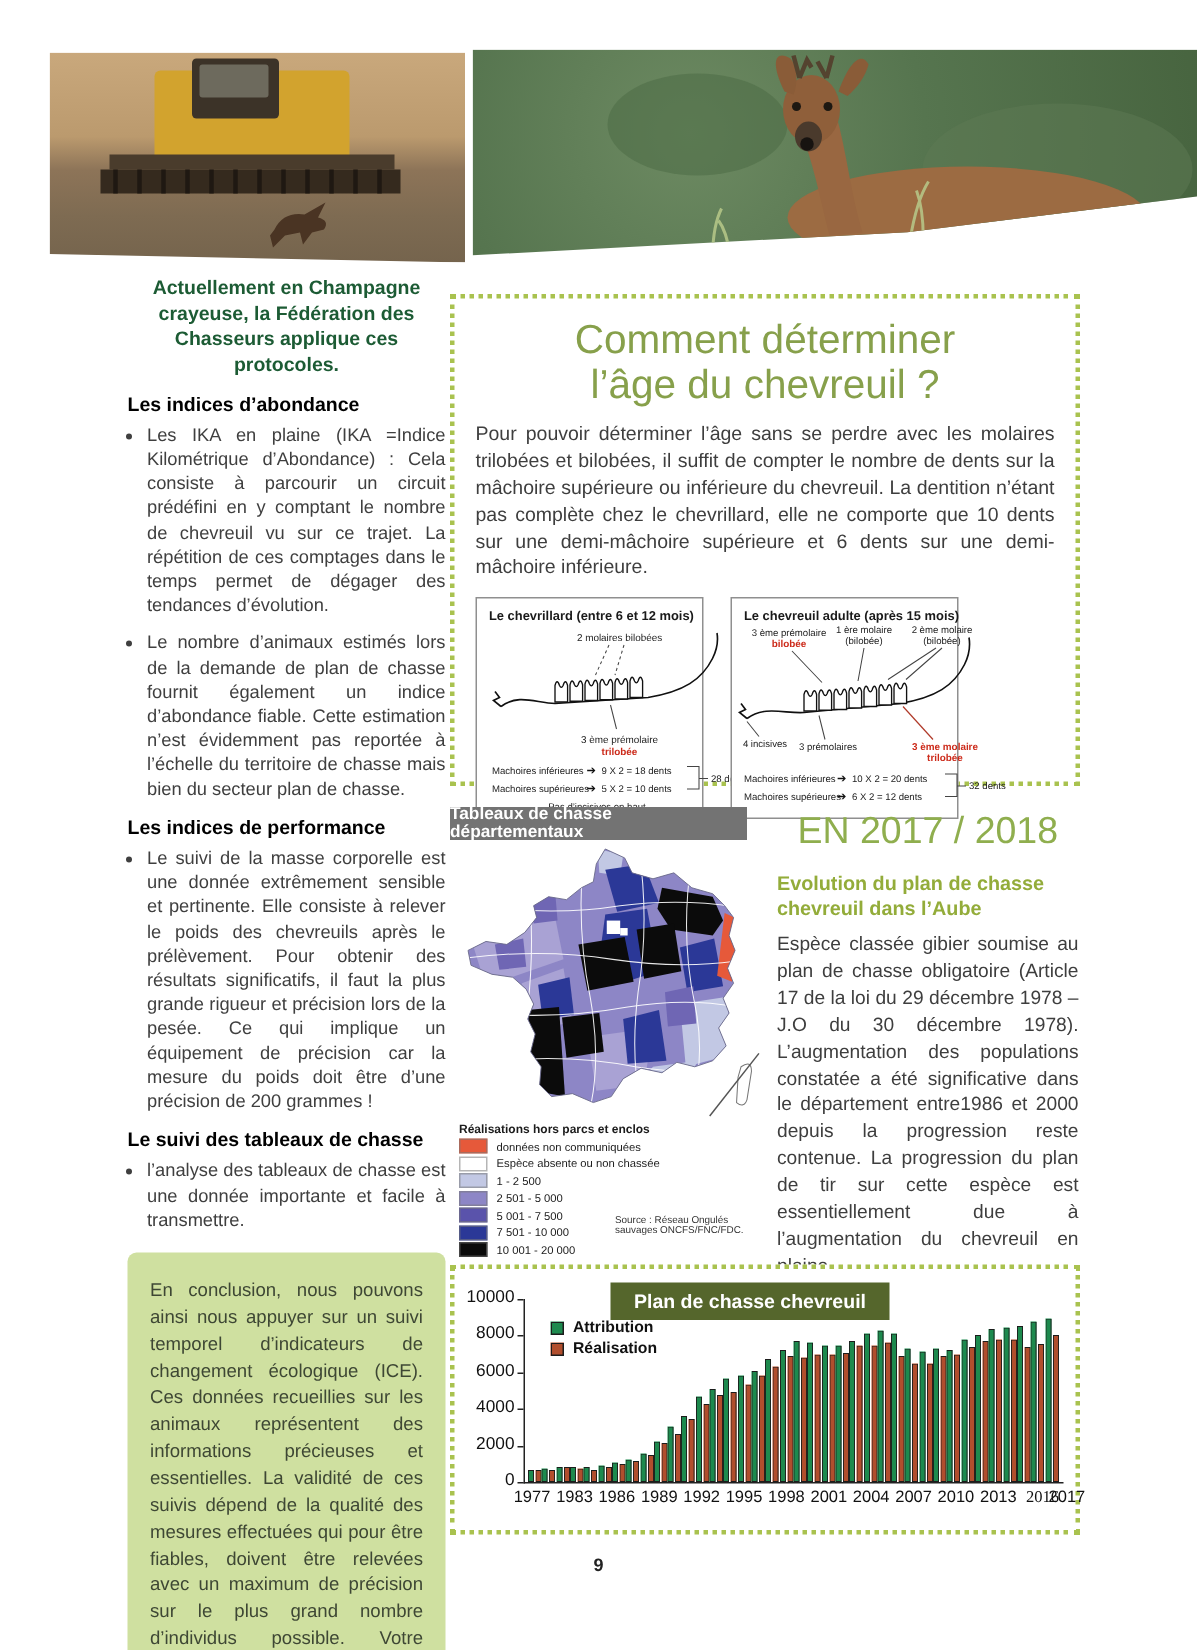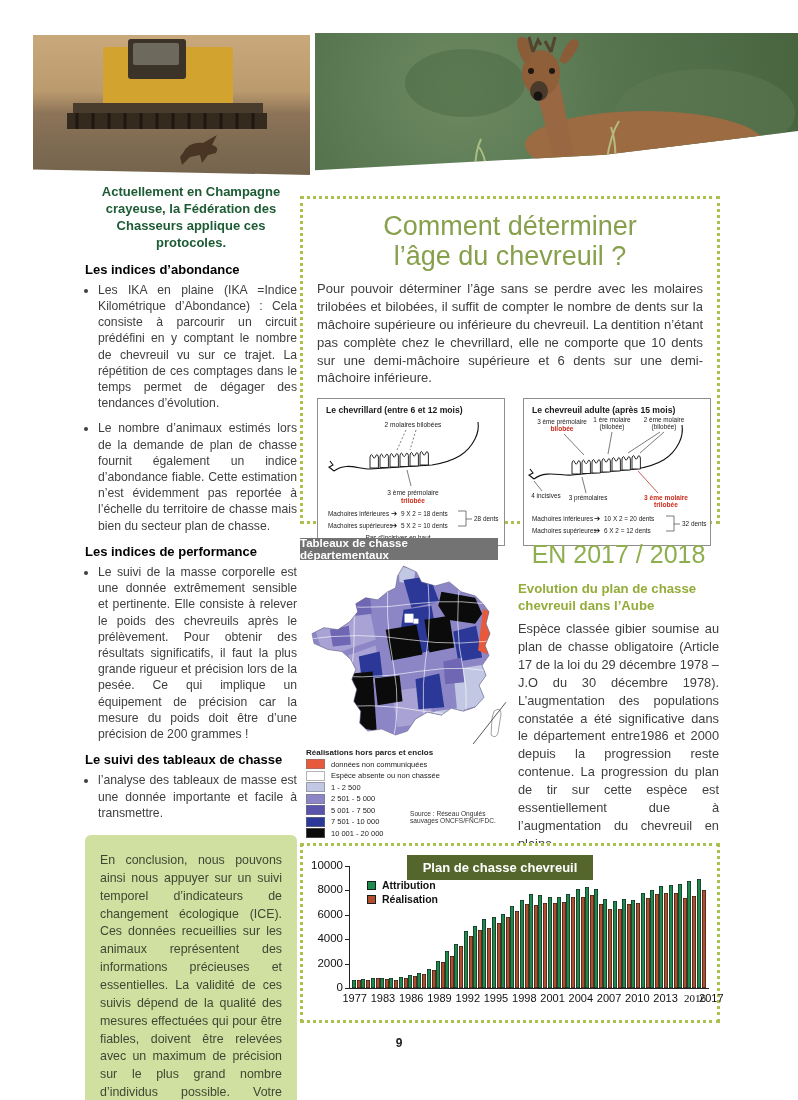--- a/index.html
+++ b/index.html
@@ -20,21 +20,21 @@
   .bullets{margin:0;padding:0 0 0 13px;list-style:disc outside;}
   .bullets li{font-size:12.2px;line-height:1.33;text-align:justify;margin:0 0 9px 0;}
   .conclusion-box{margin-top:14px;background:#cfe0a0;border-radius:6px;padding:17px 15px;
     font-size:12.4px;line-height:1.44;text-align:justify;color:#3e4734;}
   
   .age-box{position:absolute;left:300px;top:196px;width:420px;height:328px;
     border:3px dotted #a9c24f;box-sizing:border-box;background:#fff;padding:8px 14px 10px 14px;}
   .age-title{color:#87a04b;font-size:27px;line-height:1.12;text-align:center;margin:4px 0 9px 0;font-weight:400;}
   .age-intro{font-size:13px;line-height:1.37;text-align:justify;margin:0;color:#3e3e3e;}
   .diagrams-row{display:flex;gap:18px;margin-top:11px;}
-  .diagram-box{width:188px;height:148px;border:1px solid #8f8f8f;background:#fff;box-sizing:border-box;}
+  .diagram-box{width:152px;height:148px;border:1px solid #8f8f8f;background:#fff;box-sizing:border-box;}
   .diagram-box svg{display:block;}
   .dg-title{font-size:8.6px;font-weight:bold;fill:#1a1a1a;}
   .dg-label{font-size:6.6px;fill:#222;}
   .dg-red{font-size:6.6px;font-weight:bold;fill:#cc2a1a;}
   .dg-small{font-size:6.4px;fill:#222;}
   .dg-arrow{font-size:7.5px;font-weight:bold;fill:#111;}
   .dg-line{stroke:#444;stroke-width:0.7;fill:none;}
   .dg-dash{stroke:#444;stroke-width:0.7;stroke-dasharray:2,2;fill:none;}
   .dg-jaw{stroke:#111;stroke-width:1.1;fill:none;}
   .tooth{fill:#fff;stroke:#111;stroke-width:0.9;}
@@ -139,21 +139,21 @@
       <li>Le nombre d’animaux estimés lors de la demande de plan de chasse fournit également un indice d’abondance fiable. Cette estimation n’est évidemment pas reportée à l’échelle du territoire de chasse mais bien du  secteur plan de chasse.</li>
     </ul>
 
     <h3 class="sec-heading">Les indices de performance</h3>
     <ul class="bullets">
       <li>Le suivi de la masse corporelle est une donnée extrêmement sensible et pertinente. Elle consiste à relever le poids des chevreuils après le prélèvement. Pour obtenir des résultats significatifs, il faut la plus grande rigueur et  précision lors de la  pesée. Ce qui implique un équipement de précision car la mesure du poids doit être d’une précision de 200 grammes !</li>
     </ul>
 
     <h3 class="sec-heading">Le suivi des tableaux de chasse</h3>
     <ul class="bullets">
-      <li>l’analyse des tableaux de masse est une donnée importante et facile à transmettre.</li>
+      <li>l’analyse des tableaux de chasse est une donnée importante et facile à transmettre.</li>
     </ul>
 
     <div class="conclusion-box">En conclusion, nous pouvons ainsi nous appuyer sur un suivi temporel d’indicateurs de changement écologique (ICE). Ces données recueillies sur les animaux représentent des informations précieuses et essentielles. La validité de ces suivis dépend de la qualité des mesures effectuées qui pour être fiables, doivent être relevées avec un maximum de précision sur le plus grand nombre d’individus possible. Votre participation est donc indispensable.</div>
   </aside>
 
   <section class="age-box">
     <h1 class="age-title"><span>Comment déterminer</span><br>
       <span>l’âge du chevreuil ?</span></h1>
     <p class="age-intro">Pour pouvoir déterminer l’âge sans se perdre avec les molaires trilobées et bilobées, il suffit de compter le nombre de dents sur la mâchoire supérieure ou inférieure du chevreuil. La dentition n’étant pas complète chez le chevrillard, elle ne comporte que 10 dents sur une demi-mâchoire supérieure et 6 dents sur une demi-mâchoire inférieure.</p>
 

